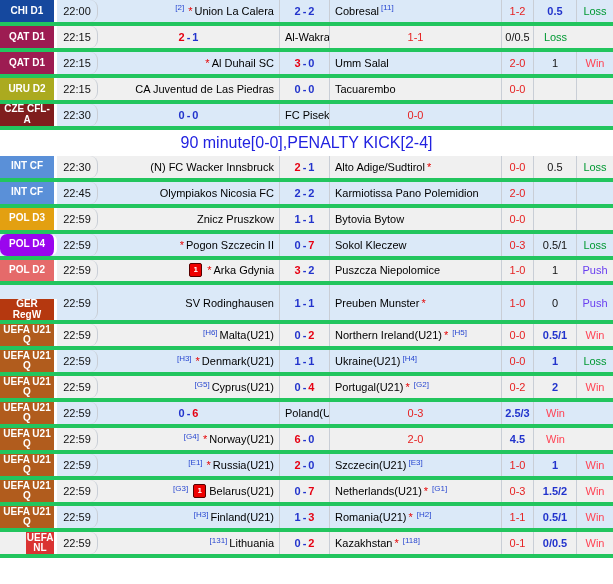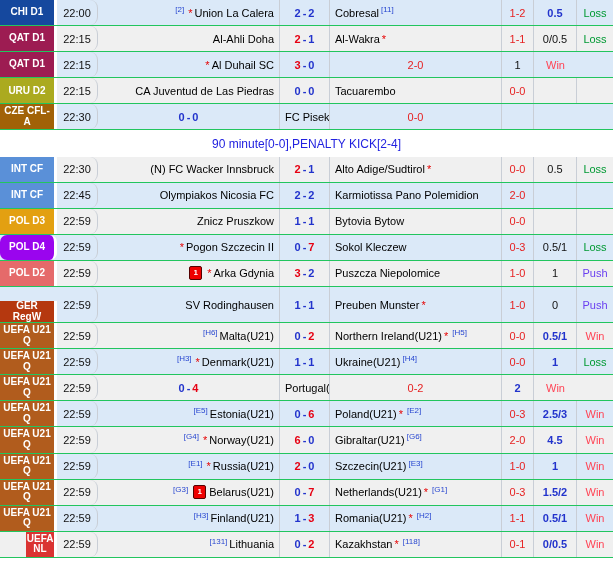--- a/index.html
+++ b/index.html
@@ -9,21 +9,21 @@
     font-size:11px;color:#000;
     display:grid;
     grid-template-rows:repeat(22,1fr);
     background:#fff;
     overflow:hidden;
   }
   .row{
     display:grid;
     grid-template-columns:57px 41px 182px 50px 172px 32px 43px 36px;
     box-sizing:border-box;
-    border-bottom:1px solid #22c55e;
+    border-bottom:4px solid #22c55e;
     align-items:stretch;
   }
   .row.bg-blue{background:#dbe9f8;}
   .row.bg-gray{background:#f0f0f0;}
   .cell{
     display:flex;align-items:center;
     box-sizing:border-box;
     border-right:1px solid #c9ced6;
     overflow:hidden;white-space:nowrap;
     padding:0 3px;
@@ -57,21 +57,21 @@
   .star{color:#e60000;margin:0 2px;}
   .redcard{
     display:inline-flex;align-items:center;justify-content:center;
     width:11px;height:12px;
     background:#ee0000;border:1px solid #550000;border-radius:2px;
     color:#ffffff;font-size:8px;font-weight:bold;line-height:1;
     margin:0 3px;flex:0 0 auto;
   }
   .notice{
     display:flex;align-items:center;justify-content:center;
-    background:#ffffff;color:#2222e0;font-size:12px;
+    background:#ffffff;color:#2222e0;font-size:16px;
     box-sizing:border-box;
   }
   .teamname{color:#000;}
 </style>
 </head>
 <body>
 
 <div id="app">
     <div class="row bg-blue">
       <div class="cell badge" style="background: rgb(21, 72, 158);">CHI D1</div>
@@ -90,23 +90,20 @@
         <span class="teamname">Cobresal</span>
         <span class="sup">[11]</span>
       </div>
       <div class="cell ht">1-2</div>
       <div class="cell hcp h-blue">0.5</div>
       <div class="cell res r-green">Loss</div>
     </div>
     <div class="row bg-gray">
       <div class="cell badge" style="background: rgb(157, 28, 82);">QAT D1</div>
       <div class="cell time">22:15</div>
-      <div class="cell home">
-        <span class="teamname">Al-Ahli Doha</span>
-      </div>
       <div class="cell score">
         <span class="s-red">2</span>
         <span class="sep">-</span>
         <span class="s-blue">1</span>
       </div>
       <div class="cell away">
         <span class="teamname">Al-Wakra</span>
         <span class="star">*</span>
       </div>
       <div class="cell ht">1-1</div>
@@ -118,20 +115,23 @@
       <div class="cell time">22:15</div>
       <div class="cell home">
         <span class="star">*</span>
         <span class="teamname">Al Duhail SC</span>
       </div>
       <div class="cell score">
         <span class="s-red">3</span>
         <span class="sep">-</span>
         <span class="s-blue">0</span>
       </div>
+      <div class="cell away">
+        <span class="teamname">Umm Salal</span>
+      </div>
       <div class="cell ht">2-0</div>
       <div class="cell hcp h-black">1</div>
       <div class="cell res r-red">Win</div>
     </div>
     <div class="row bg-gray">
       <div class="cell badge" style="background: rgb(171, 170, 31);">URU D2</div>
       <div class="cell time">22:15</div>
       <div class="cell home">
         <span class="teamname">CA Juventud de Las Piedras</span>
       </div>
@@ -141,21 +141,21 @@
         <span class="s-blue">0</span>
       </div>
       <div class="cell away">
         <span class="teamname">Tacuarembo</span>
       </div>
       <div class="cell ht">0-0</div>
       <div class="cell hcp h-black"></div>
       <div class="cell res r-green"></div>
     </div>
     <div class="row bg-blue">
-      <div class="cell badge" style="background: #a16207;">CZE CFL-A</div>
+      <div class="cell badge" style="background: #7f1d1d;">CZE CFL-A</div>
       <div class="cell time">22:30</div>
       <div class="cell score">
         <span class="s-blue">0</span>
         <span class="sep">-</span>
         <span class="s-blue">0</span>
       </div>
       <div class="cell away">
         <span class="teamname">FC Pisek</span>
         <span class="redcard">1</span>
       </div>
@@ -315,41 +315,41 @@
         <span class="teamname">Ukraine(U21)</span>
         <span class="sup">[H4]</span>
       </div>
       <div class="cell ht">0-0</div>
       <div class="cell hcp h-blue">1</div>
       <div class="cell res r-green">Loss</div>
     </div>
     <div class="row bg-gray">
       <div class="cell badge" style="background: rgb(177, 92, 29);">UEFA U21 Q</div>
       <div class="cell time">22:59</div>
+      <div class="cell home">
+        <span class="sup">[G5]</span>
+        <span class="teamname">Cyprus(U21)</span>
+      </div>
       <div class="cell score">
         <span class="s-blue">0</span>
         <span class="sep">-</span>
         <span class="s-red">4</span>
       </div>
       <div class="cell away">
         <span class="teamname">Portugal(U21)</span>
         <span class="star">*</span>
         <span class="sup">[G2]</span>
       </div>
       <div class="cell ht">0-2</div>
       <div class="cell hcp h-blue">2</div>
       <div class="cell res r-red">Win</div>
     </div>
     <div class="row bg-blue">
       <div class="cell badge" style="background: rgb(177, 92, 29);">UEFA U21 Q</div>
       <div class="cell time">22:59</div>
-      <div class="cell home">
-        <span class="sup">[E5]</span>
-        <span class="teamname">Estonia(U21)</span>
-      </div>
       <div class="cell score">
         <span class="s-blue">0</span>
         <span class="sep">-</span>
         <span class="s-red">6</span>
       </div>
       <div class="cell away">
         <span class="teamname">Poland(U21)</span>
         <span class="star">*</span>
         <span class="sup">[E2]</span>
       </div>
@@ -362,24 +362,20 @@
       <div class="cell time">22:59</div>
       <div class="cell home">
         <span class="sup">[G4]</span>
         <span class="star">*</span>
         <span class="teamname">Norway(U21)</span>
       </div>
       <div class="cell score">
         <span class="s-red">6</span>
         <span class="sep">-</span>
         <span class="s-blue">0</span>
-      </div>
-      <div class="cell away">
-        <span class="teamname">Gibraltar(U21)</span>
-        <span class="sup">[G6]</span>
       </div>
       <div class="cell ht">2-0</div>
       <div class="cell hcp h-blue">4.5</div>
       <div class="cell res r-red">Win</div>
     </div>
     <div class="row bg-blue">
       <div class="cell badge" style="background: rgb(177, 92, 29);">UEFA U21 Q</div>
       <div class="cell time">22:59</div>
       <div class="cell home">
         <span class="sup">[E1]</span>

